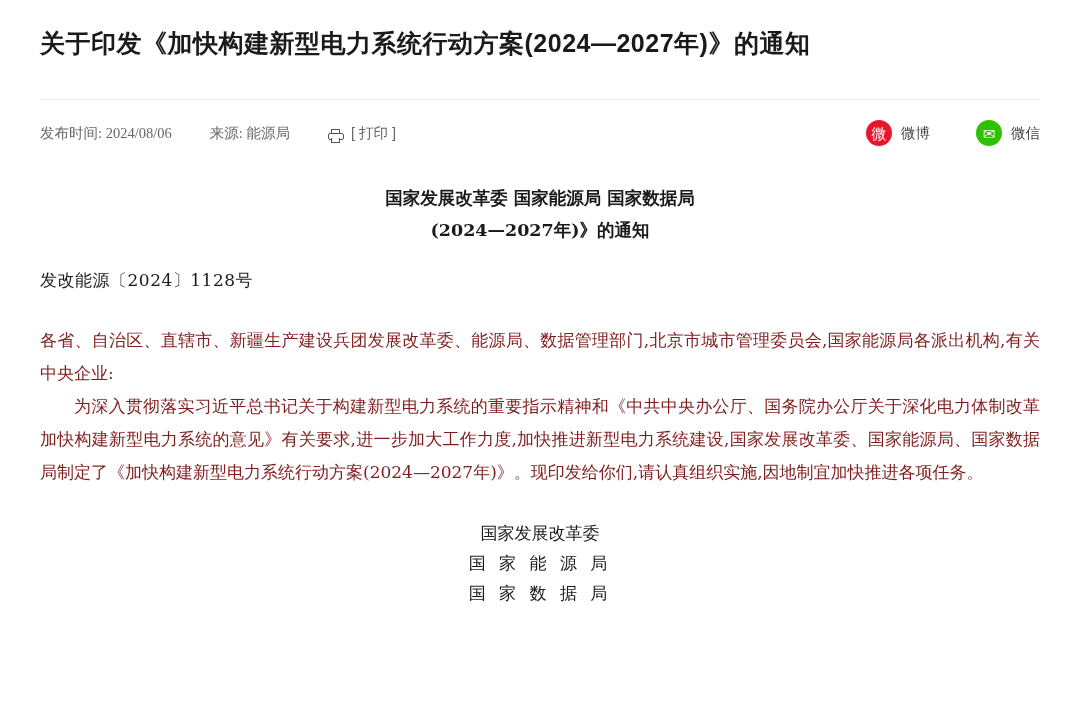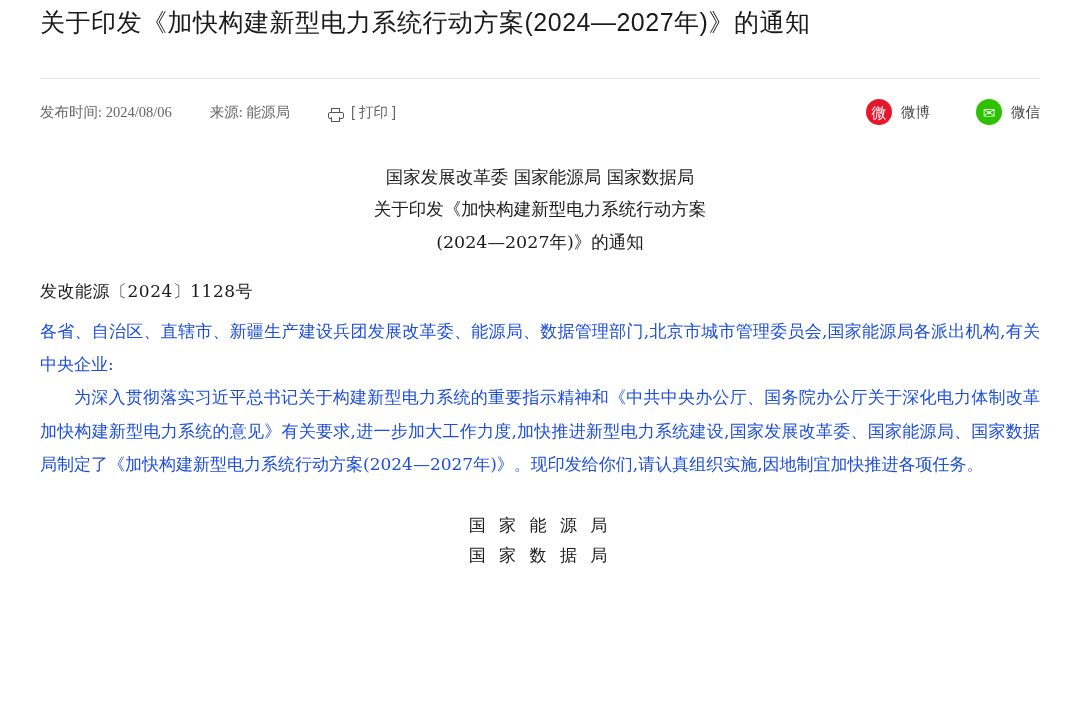--- a/index.html
+++ b/index.html
@@ -16,24 +16,24 @@
   }
   .page {
     width: 1080px;
     height: 718px;
     box-sizing: border-box;
     padding: 0 40px;
     position: relative;
   }
   .doc-title {
     font-size: 25px;
-    font-weight: normal;
+    font-weight: bold;
     color: #1a1a1a;
     letter-spacing: 0.5px;
-    padding-top: 5px;
+    padding-top: 26px;
     line-height: 1.4;
   }
   .meta-divider {
     border-top: 1px solid #e6e6e6;
     margin-top: 38px;
   }
   .meta-bar {
     display: flex;
     align-items: center;
     height: 66px;
@@ -113,36 +113,36 @@
   .share-label {
     font-size: 14.5px;
     color: #444444;
   }
   .content {
     margin-top: 16px;
     font-family: "DejaVu Serif", "Liberation Serif", serif;
   }
   .center-title {
     text-align: center;
-    font-weight: normal;
+    font-weight: bold;
     font-size: 17.5px;
     color: #1a1a1a;
     line-height: 1.85;
   }
   .doc-number {
     font-size: 17px;
     color: #1a1a1a;
     margin-top: 22px;
     letter-spacing: 0.5px;
   }
   .body-text {
-    margin-top: 12px;
+    margin-top: 32px;
     font-size: 17px;
     line-height: 1.95;
-    color: #1d4ed8;
+    color: #7f1d1d;
     text-align: justify;
   }
   .body-text p { margin: 0; }
   .body-text p.indent { text-indent: 2em; }
   .signature {
     margin-top: 30px;
     text-align: center;
     font-size: 17px;
     color: #1a1a1a;
     line-height: 1.75;
@@ -185,30 +185,30 @@
         <span class="share-badge wechat">✉</span>
         <span class="share-label">微信</span>
       </div>
     </div>
   </div>
 
   <div class="content">
 
     <div class="center-title">
       <div>国家发展改革委 国家能源局 国家数据局</div>
-      <div>关于印发《加快构建新型电力系统行动方案</div>
       <div>(2024—2027年)》的通知</div>
     </div>
 
     <div class="doc-number">发改能源〔2024〕1128号</div>
 
     <div class="body-text">
       <p>各省、自治区、直辖市、新疆生产建设兵团发展改革委、能源局、数据管理部门,北京市城市管理委员会,国家能源局各派出机构,有关中央企业:</p>
       <p class="indent">为深入贯彻落实习近平总书记关于构建新型电力系统的重要指示精神和《中共中央办公厅、国务院办公厅关于深化电力体制改革加快构建新型电力系统的意见》有关要求,进一步加大工作力度,加快推进新型电力系统建设,国家发展改革委、国家能源局、国家数据局制定了《加快构建新型电力系统行动方案(2024—2027年)》。现印发给你们,请认真组织实施,因地制宜加快推进各项任务。</p>
     </div>
 
     <div class="signature">
+      <div class="sig-line">国家发展改革委</div>
       <div class="sig-line spaced">国 家 能 源 局</div>
       <div class="sig-line spaced">国 家 数 据 局</div>
     </div>
 
   </div>
 </div>
 
 </body></html>

